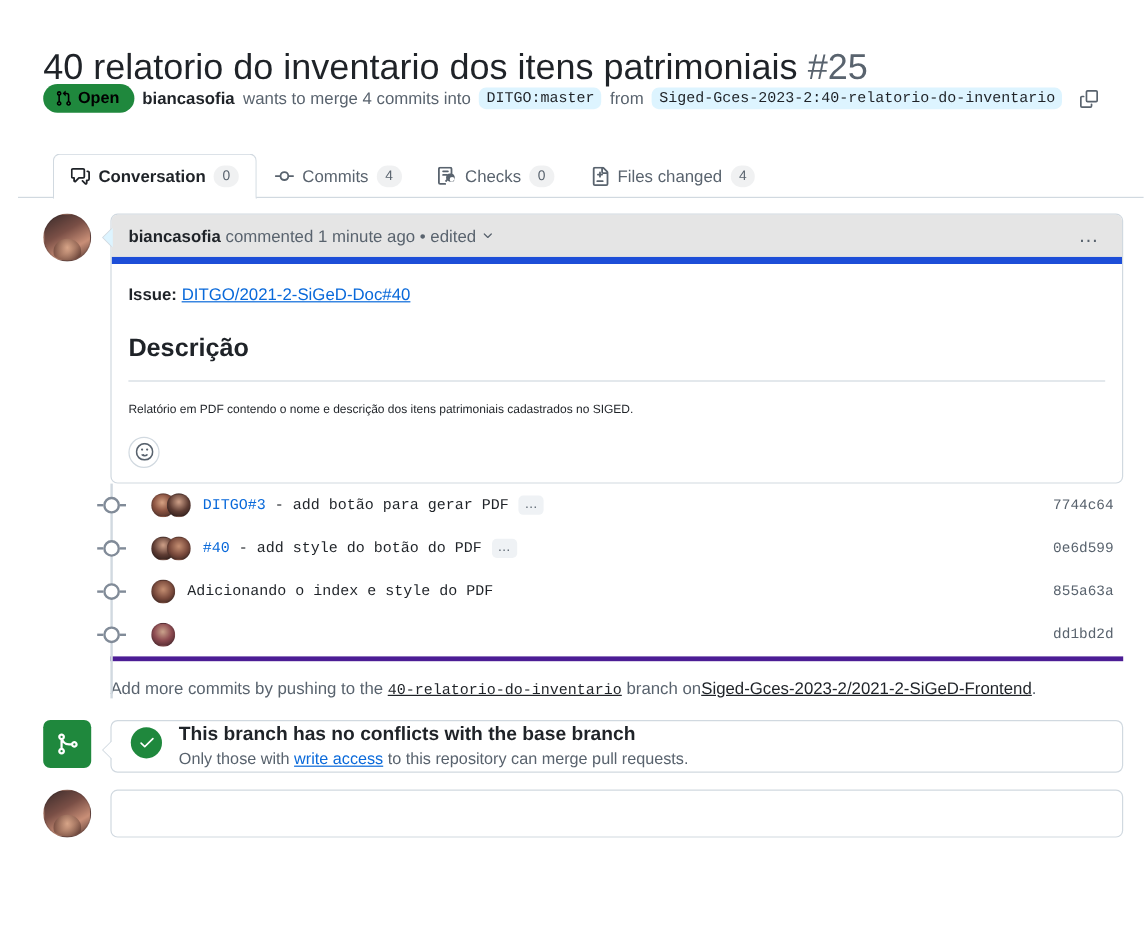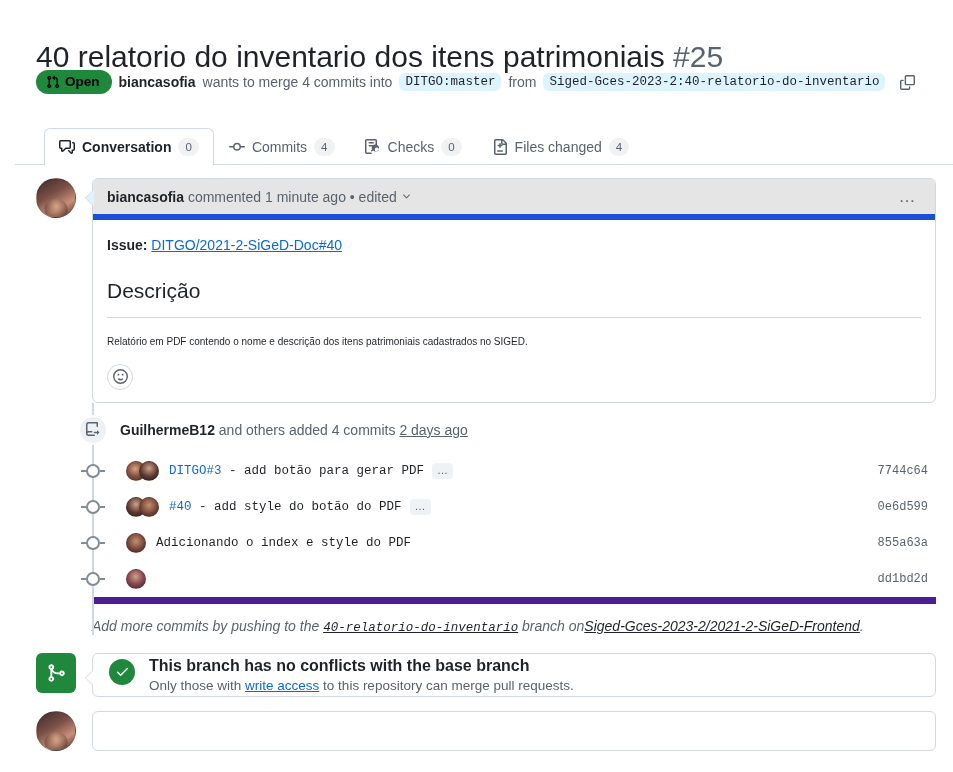--- a/index.html
+++ b/index.html
@@ -113,21 +113,21 @@
   }
   .comment-head .who { color: #1f2328; font-weight: 600; }
   .edited-wrap { display: inline-flex; align-items: center; gap: 4px; cursor: pointer; }
   .kebab { color: #59636e; font-size: 17px; letter-spacing: 1.5px; cursor: pointer; line-height: 1; padding: 0 4px; }
 
   .comment-body { padding: 14px 14px 4px 14px; font-size: 14px; line-height: 1.6; }
   .comment-body a { color: #0969da; text-decoration: underline; }
   .issue-line { margin: 0 0 8px 0; }
   .issue-line b { font-weight: 600; color: #1f2328; }
   .desc-h2 {
-    font-size: 21px; font-weight: 400; margin: 18px 0 0 0;
+    font-size: 21px; font-weight: 700; margin: 18px 0 0 0;
     padding-bottom: 9px; border-bottom: 1px solid #d1d9e0;
   }
   .desc-p { margin: 16px 0 0 0; font-size: 10px; color: #1f2328; }
   .reaction-bar { padding: 10px 14px 12px 14px; }
   .reaction-btn {
     width: 26px; height: 26px; border: 1px solid #d1d9e0;
     border-radius: 50%; display: inline-flex; align-items: center;
     justify-content: center; cursor: pointer; color: #59636e; background:#fff;
   }
 
@@ -188,23 +188,23 @@
     background: #eff2f5; border-radius: 4px; color: #59636e;
     font-size: 11px; line-height: 1; cursor: pointer;
     font-family: "Liberation Sans", sans-serif; vertical-align: middle;
   }
   .commit-sha {
     margin-left: auto; font-family: "Liberation Mono", monospace;
     font-size: 12px; color: #59636e; padding-right: 8px; cursor: pointer;
   }
 
   .push-footer {
-    border-top: 7px solid #4c1d95;
+    border-top: 4px solid #4c1d95;
     margin-left: 56px; padding: 14px 0 0 0;
-    font-size: 14px; color: #59636e; font-style: italic;
+    font-size: 14px; color: #59636e;
   }
   .push-footer a { color: #1f2328; text-decoration: underline; font-weight: 500; }
   .push-footer a.mono { font-family: "Liberation Mono", monospace; font-size: 12.5px; }
 
   
   .merge-row { display: flex; align-items: flex-start; gap: 16px; margin-top: 18px; }
   .merge-icon {
     width: 40px; height: 40px; border-radius: 6px; background: #1f883d;
     color: #fff; display: flex; align-items: center; justify-content: center;
     flex: none;
@@ -354,32 +354,20 @@
               <path d="M8 0a8 8 0 1 1 0 16A8 8 0 0 1 8 0ZM1.5 8a6.5 6.5 0 1 0 13 0 6.5 6.5 0 0 0-13 0Zm4.879 2.187a.75.75 0 0 1 1.06-.025A2.24 2.24 0 0 0 8 10.75a2.24 2.24 0 0 0 1.561-.588.75.75 0 0 1 1.035 1.085A3.738 3.738 0 0 1 8 12.25a3.738 3.738 0 0 1-2.596-1.003.75.75 0 0 1-.025-1.06ZM5.75 7a1 1 0 1 1 0-2 1 1 0 0 1 0 2Zm4.5 0a1 1 0 1 1 0-2 1 1 0 0 1 0 2Z"></path>
             </svg>
           </span>
         </div>
       </div>
     </div>
 
     <div class="commits-group">
       <div class="rail"></div>
 
-      <div class="push-header">
-        <span class="push-icon">
-          <svg width="16" height="16" viewBox="0 0 16 16" fill="currentColor" aria-hidden="true">
-            <path d="M1 2.5A2.5 2.5 0 0 1 3.5 0h8.75a.75.75 0 0 1 .75.75v3.5a.75.75 0 0 1-1.5 0V1.5h-8a1 1 0 0 0-1 1v6.708A2.493 2.493 0 0 1 3.5 9h3.25a.75.75 0 0 1 0 1.5H3.5a1 1 0 0 0 0 2h5.75a.75.75 0 0 1 0 1.5H3.5A2.5 2.5 0 0 1 1 11.5Zm13.23 7.79h-.001l-1.79-1.787a.25.25 0 0 0-.427.177V9.75h-2.5a.75.75 0 0 0 0 1.5h2.5v1.073a.25.25 0 0 0 .427.177l1.79-1.787a.25.25 0 0 0 0-.354Z"></path>
-          </svg>
-        </span>
-        <span class="push-text">
-          <b>GuilhermeB12</b>
-          <span>and others added 4 commits</span>
-          <a href="#">2 days ago</a>
-        </span>
-      </div>
 
       <div id="commit-rows">
           <div class="commit-row">
             <span class="commit-node"></span>
             <span class="commit-avatars">
               <span class="mini-av av-b1"></span>
               <span class="mini-av av-b2 dup"></span>
             </span>
             <span class="commit-msg"><a href="#">DITGO#3</a><span> - add botão para gerar PDF</span><span class="msg-expand">…</span></span>
             <span class="commit-sha">7744c64</span>

